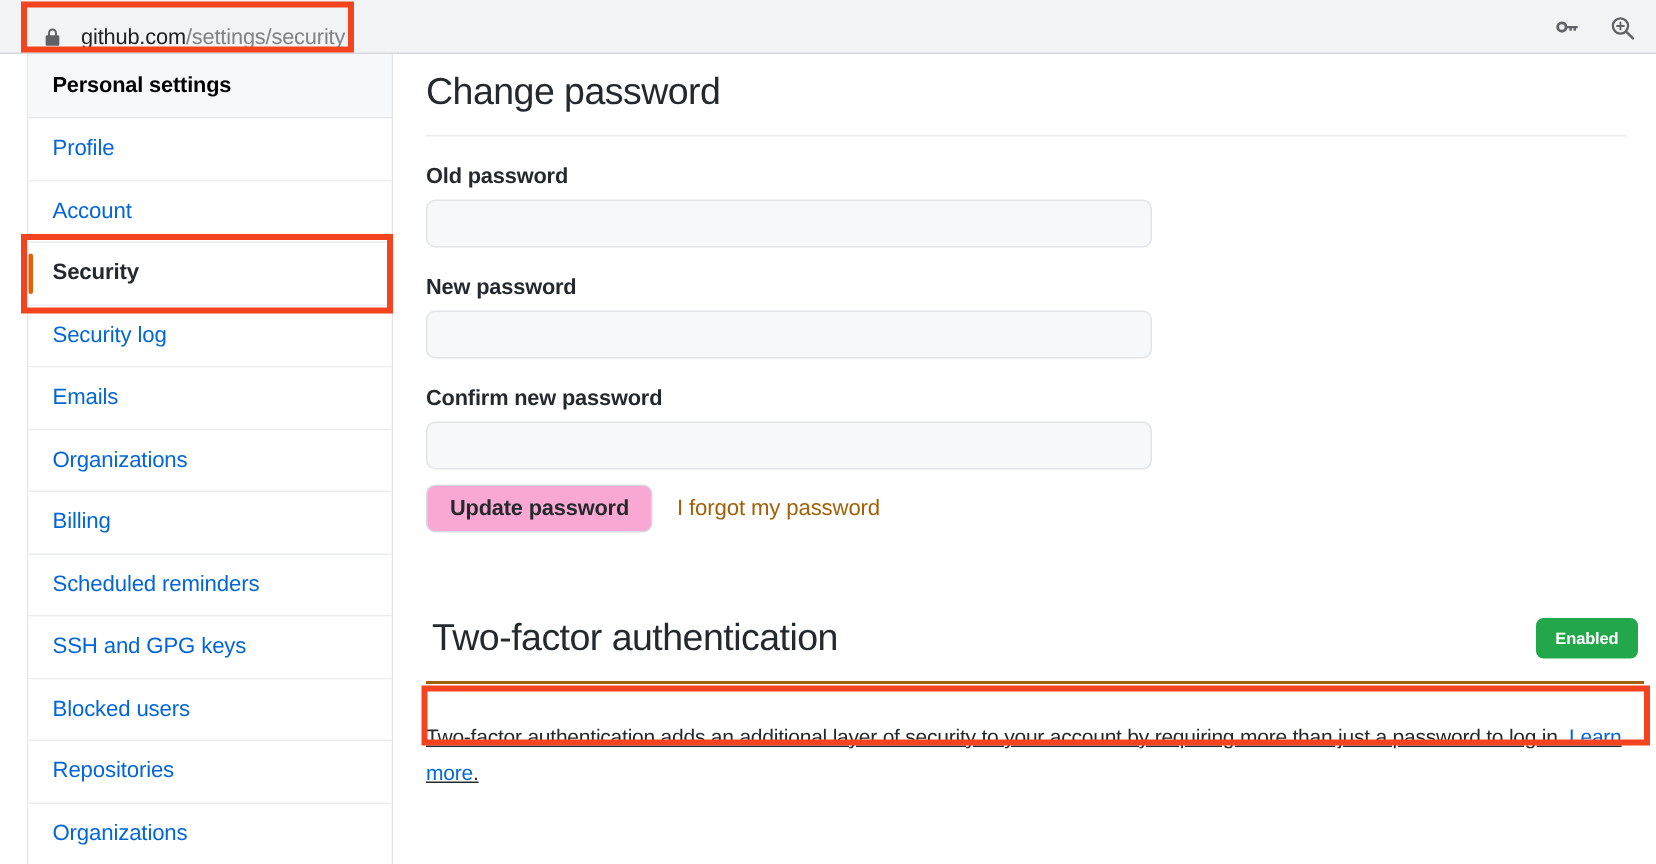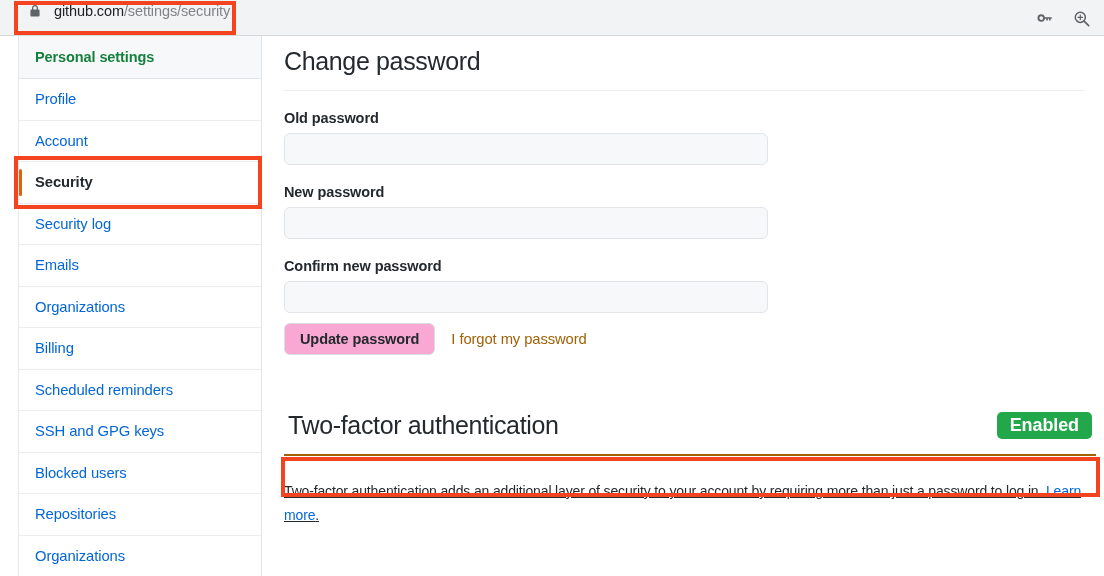--- a/index.html
+++ b/index.html
@@ -24,21 +24,21 @@
     box-sizing: border-box;
     display: flex;
     align-items: center;
   }
   .omnibox {
     position: absolute;
     left: 18px;
     top: 4px;
     height: 28px;
     display: flex;
-    align-items: flex-start;
+    align-items: flex-end;
     padding: 0 14px 0 10px;
     box-sizing: border-box;
   }
   .lock-icon {
     width: 14px;
     height: 14px;
     margin-right: 12px;
     flex: 0 0 auto;
     display: block;
   }
@@ -90,21 +90,21 @@
   .sidebar-header {
     height: 43px;
     background: #f6f8fa;
     border-bottom: 1px solid #e1e4e8;
     display: flex;
     align-items: center;
     padding-left: 16px;
     box-sizing: border-box;
     font-size: 14.5px;
     font-weight: bold;
-    color: #15803d;
+    color: #000000;
     letter-spacing: -0.1px;
   }
   .nav-item {
     position: relative;
     height: 41.5px;
     border-bottom: 1px solid #eaecef;
     display: flex;
     align-items: center;
     padding-left: 16px;
     box-sizing: border-box;
@@ -237,21 +237,21 @@
   }
   .badge-enabled {
     display: inline-flex;
     align-items: center;
     justify-content: center;
     height: 27px;
     padding: 0 13px;
     background: #22a84a;
     border-radius: 5px;
     color: #ffffff;
-    font-size: 18px;
+    font-size: 11px;
     font-weight: bold;
     letter-spacing: -0.1px;
   }
   .tfa-desc {
     margin: 23px 0 16px 0;
     width: 815px;
     font-size: 14px;
     color: #24292e;
     letter-spacing: -0.15px;
     line-height: 1.72;

